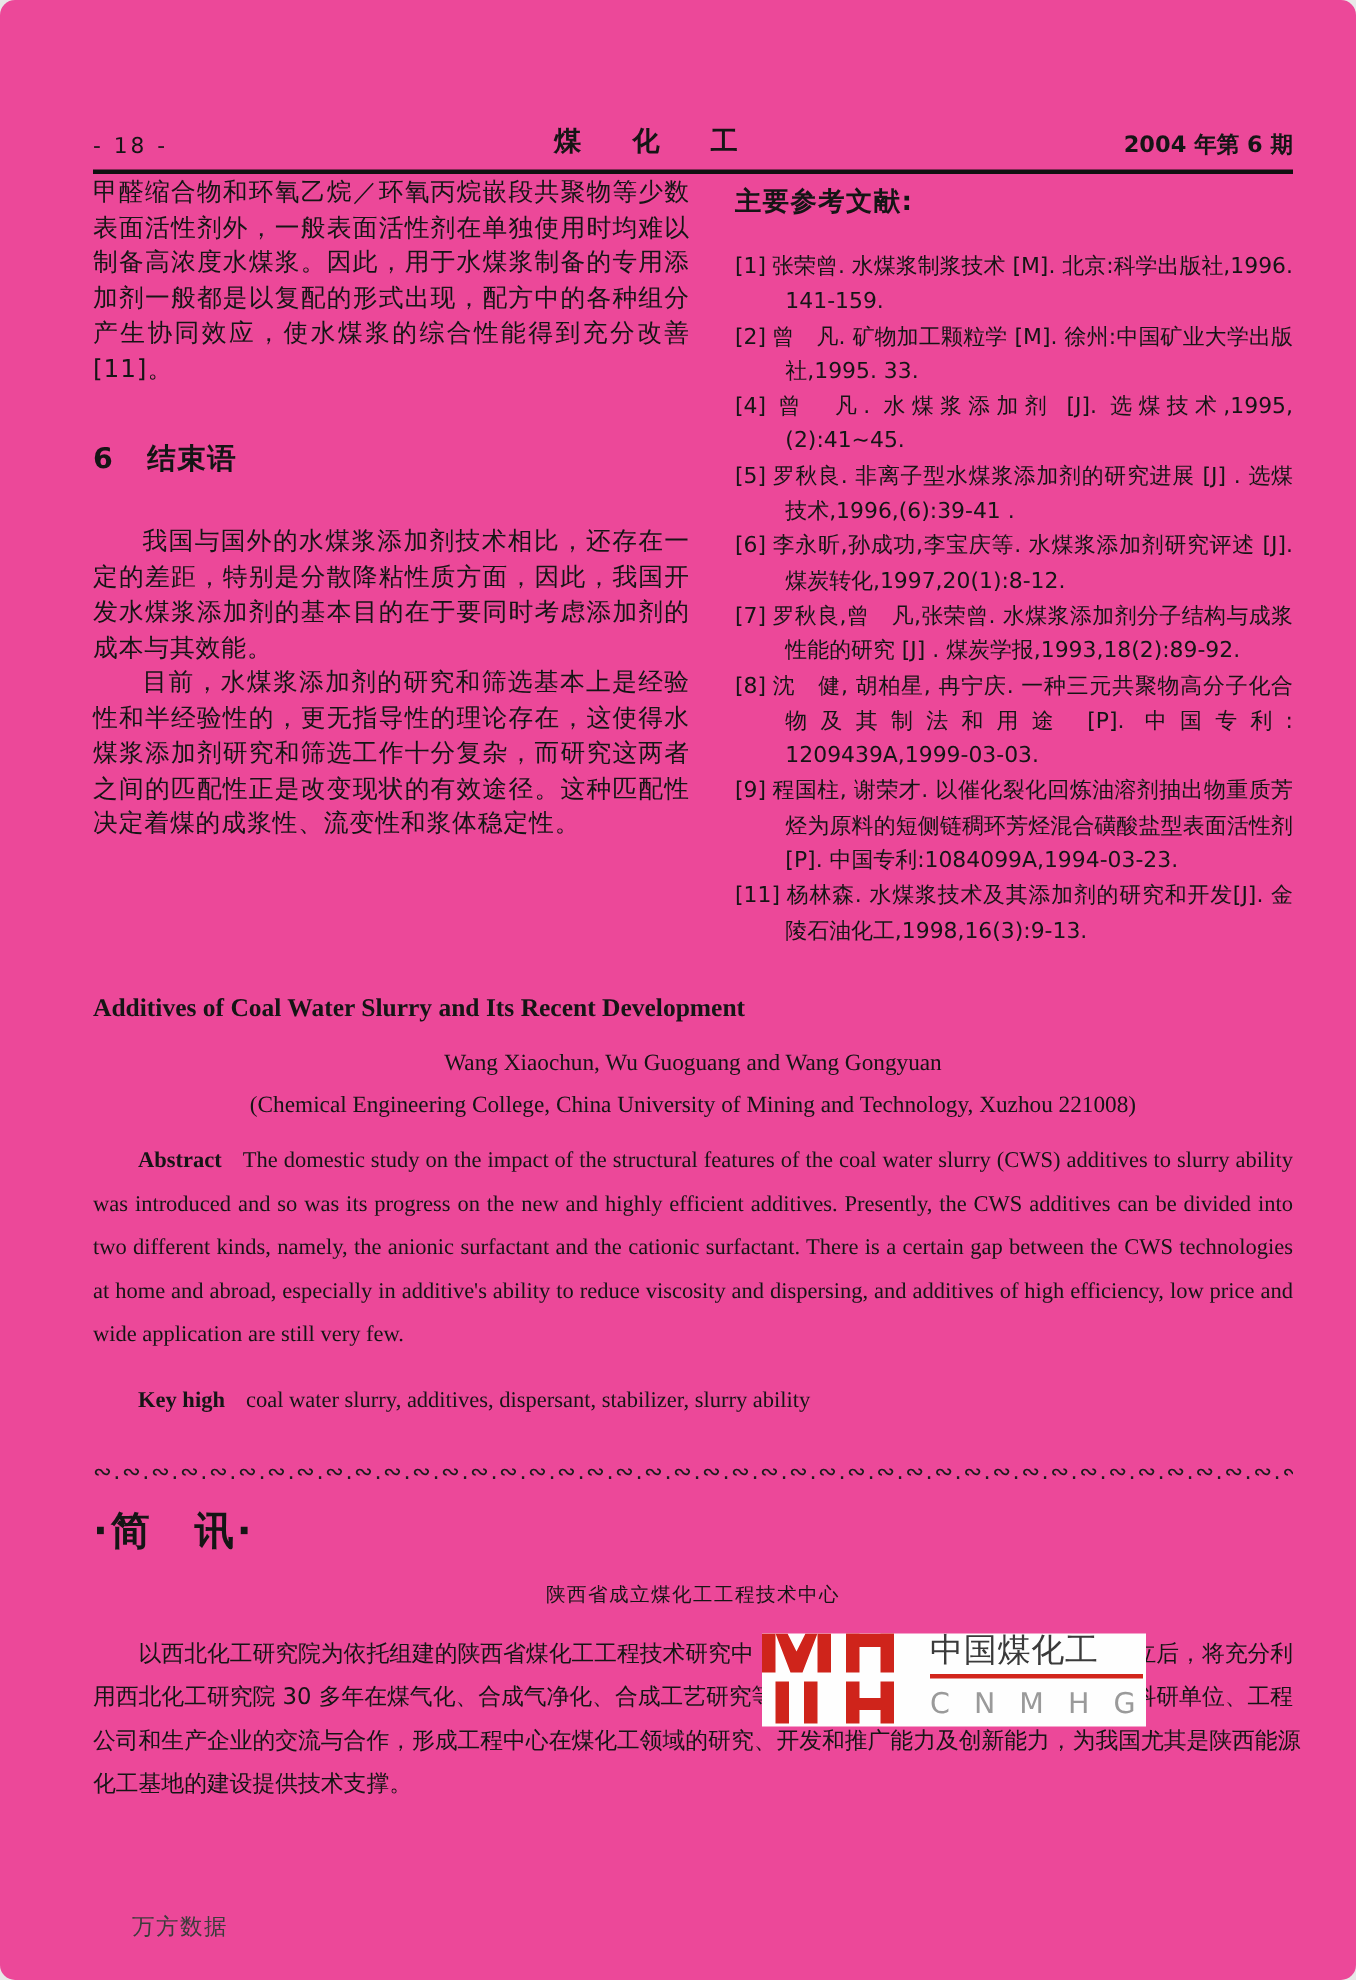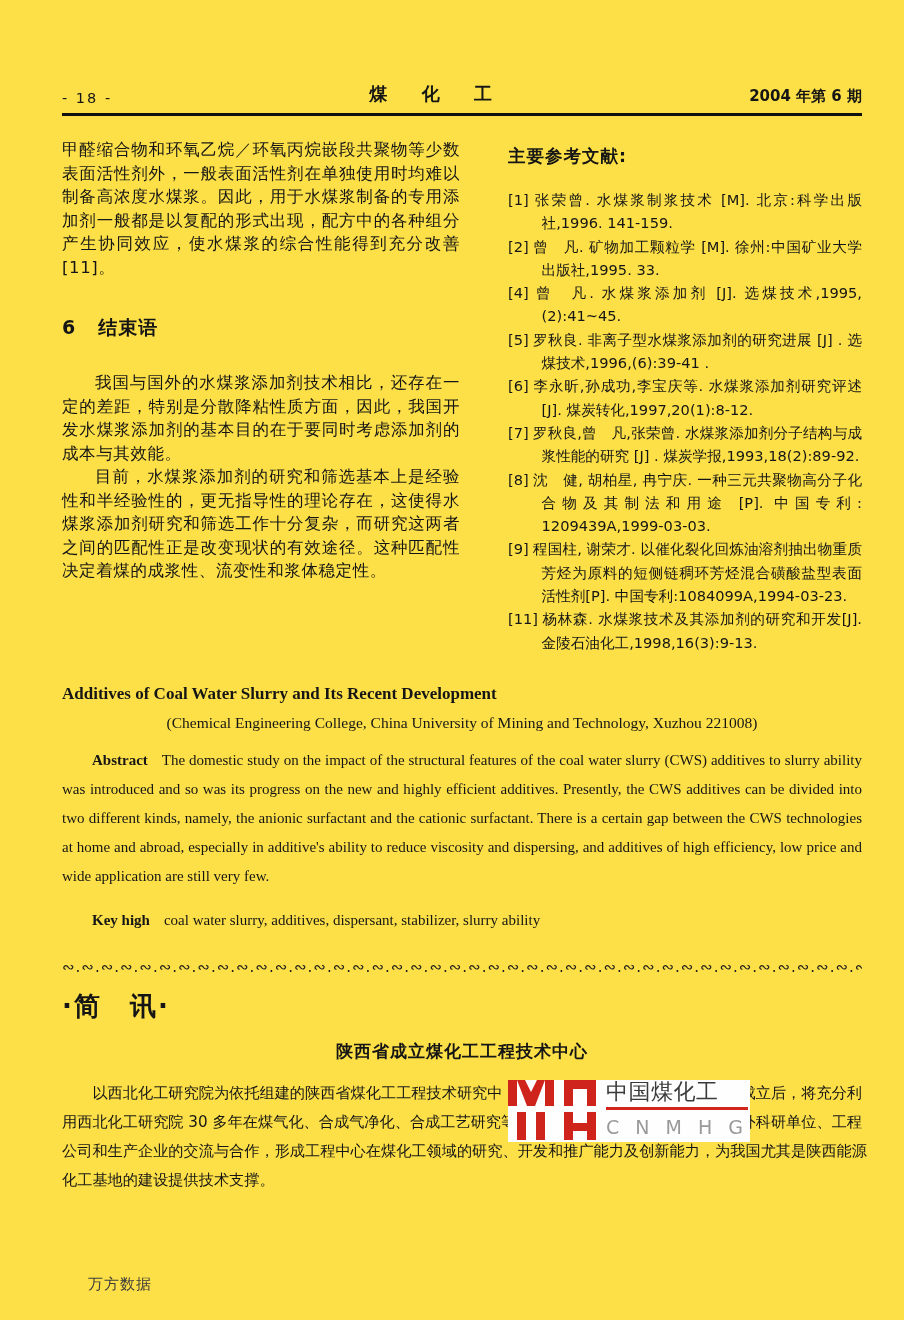--- a/index.html
+++ b/index.html
@@ -1,37 +1,38 @@
 <!DOCTYPE html>
 <html><head>
 <meta charset="utf-8">
 <style>
   html,body{margin:0;padding:0;background:#e8e8e8;}
   .page{
     position:relative;
     width:904px;height:1320px;
-    background:#fde047;
+    background:#ec4899;
     margin:0 auto;
     font-family:"DejaVu Sans","Liberation Sans",sans-serif;
     color:#151515;
     box-sizing:border-box;
     padding:82px 42px 0 62px;
     overflow:hidden;
+    border-radius:10px;
   }
   
   .header{
     display:flex;align-items:flex-end;justify-content:space-between;
     border-bottom:3px solid #101010;
     padding-bottom:7px;
   }
   .page-num{font-size:14.5px;letter-spacing:2px;}
   .journal-title{font-size:18px;font-weight:bold;letter-spacing:14px;padding-left:14px;}
   .issue{font-size:15px;font-weight:bold;}
   
-  .columns{display:flex;gap:48px;margin-top:22px;}
+  .columns{display:flex;gap:30px;}
   .col-left{width:398px;flex:none;}
   .col-right{flex:1;min-width:0;}
   .body-p{
     font-size:16.5px;line-height:23.5px;text-align:justify;
     letter-spacing:0.6px;margin:0;
   }
   .body-p.indent{text-indent:2em;}
   .sec-head{
     font-size:19px;font-weight:bold;margin:36px 0 30px 0;letter-spacing:1px;
   }
@@ -54,35 +55,35 @@
   .keywords{font-size:15px;line-height:29px;text-indent:2em;margin-top:0;}
   .kw-label{font-weight:bold;margin-right:14px;}
   .ab-label{font-weight:bold;margin-right:14px;}
   
   .divider{
     margin-top:24px;height:18px;overflow:hidden;white-space:nowrap;
     font-size:15px;letter-spacing:1px;color:#1c1c1c;line-height:16px;
   }
   
   .news-label{font-size:26px;font-weight:bold;margin-top:12px;letter-spacing:2px;}
-  .news-title{text-align:center;font-size:17px;font-weight:bold;margin-top:16px;letter-spacing:1px;}
+  .news-title{text-align:center;font-size:13px;font-weight:normal;margin-top:16px;letter-spacing:1px;}
   .news-body{position:relative;margin-top:16px;font-size:15.2px;line-height:29px;}
   .news-line{display:flex;justify-content:space-between;white-space:nowrap;}
   .news-line .before.first{padding-left:2em;}
   .news-plain{white-space:nowrap;}
   
   .watermark{
     position:absolute;left:446px;top:1px;
     display:flex;align-items:flex-start;
     background:#fefefe;
     padding:0 2px 0 0;
     z-index:5;
   }
   .wm-mono{flex:none;display:block;}
-  .wm-right{margin-left:8px;}
+  .wm-right{margin-left:22px;}
   .wm-cn{
     font-size:22px;color:#3a3a3a;letter-spacing:0.5px;line-height:1.1;
     border-bottom:3px solid #d2251c;padding-bottom:3px;white-space:nowrap;
   }
   .wm-en{
     font-size:19px;color:#9a9a9a;letter-spacing:5px;margin-top:3px;white-space:nowrap;
     font-family:"DejaVu Sans",sans-serif;
   }
   
   .scan-footer{
@@ -121,20 +122,21 @@
       <p class="ref"><span class="ref-label">[6]</span><span>李永昕,孙成功,李宝庆等. 水煤浆添加剂研究评述 [J]. 煤炭转化,1997,20(1):8-12.</span></p>
       <p class="ref"><span class="ref-label">[7]</span><span>罗秋良,曾　凡,张荣曾. 水煤浆添加剂分子结构与成浆性能的研究 [J] . 煤炭学报,1993,18(2):89-92.</span></p>
       <p class="ref"><span class="ref-label">[8]</span><span>沈　健, 胡柏星, 冉宁庆. 一种三元共聚物高分子化合物及其制法和用途 [P]. 中国专利: 1209439A,1999-03-03.</span></p>
       <p class="ref"><span class="ref-label">[9]</span><span>程国柱, 谢荣才. 以催化裂化回炼油溶剂抽出物重质芳烃为原料的短侧链稠环芳烃混合磺酸盐型表面活性剂[P]. 中国专利:1084099A,1994-03-23.</span></p>
       <p class="ref"><span class="ref-label">[11]</span><span>杨林森. 水煤浆技术及其添加剂的研究和开发[J]. 金陵石油化工,1998,16(3):9-13.</span></p>
     </div>
   </div>
 
   <div class="en">
     <div class="en-title">Additives of Coal Water Slurry and Its Recent Development</div>
+    <div class="en-authors">Wang Xiaochun, Wu Guoguang and Wang Gongyuan</div>
     <div class="en-affil">(Chemical Engineering College, China University of Mining and Technology, Xuzhou 221008)</div>
     <p class="abstract"><span class="ab-label">Abstract</span><span>The domestic study on the impact of the structural features of the coal water slurry  (CWS)  additives to slurry ability was introduced and so was its progress on the new and highly efficient additives.  Presently,  the CWS additives can be divided into two different kinds, namely, the anionic surfactant and the cationic surfactant. There is a certain gap between the CWS technologies at home and abroad,  especially in additive's ability to reduce viscosity and dispersing, and additives of high efficiency, low price and wide application are still very few.</span></p>
     <p class="keywords"><span class="kw-label">Key high</span><span>coal water slurry, additives, dispersant, stabilizer, slurry ability</span></p>
   </div>
 
   <div class="divider">∾.∾.∾.∾.∾.∾.∾.∾.∾.∾.∾.∾.∾.∾.∾.∾.∾.∾.∾.∾.∾.∾.∾.∾.∾.∾.∾.∾.∾.∾.∾.∾.∾.∾.∾.∾.∾.∾.∾.∾.∾.∾.∾.∾.∾.∾.∾.∾.∾.∾.∾.∾.∾.∾.∾.∾.</div>
 
   <div class="news-label">·简　讯·</div>
   <div class="news-title">陕西省成立煤化工工程技术中心</div>
 

